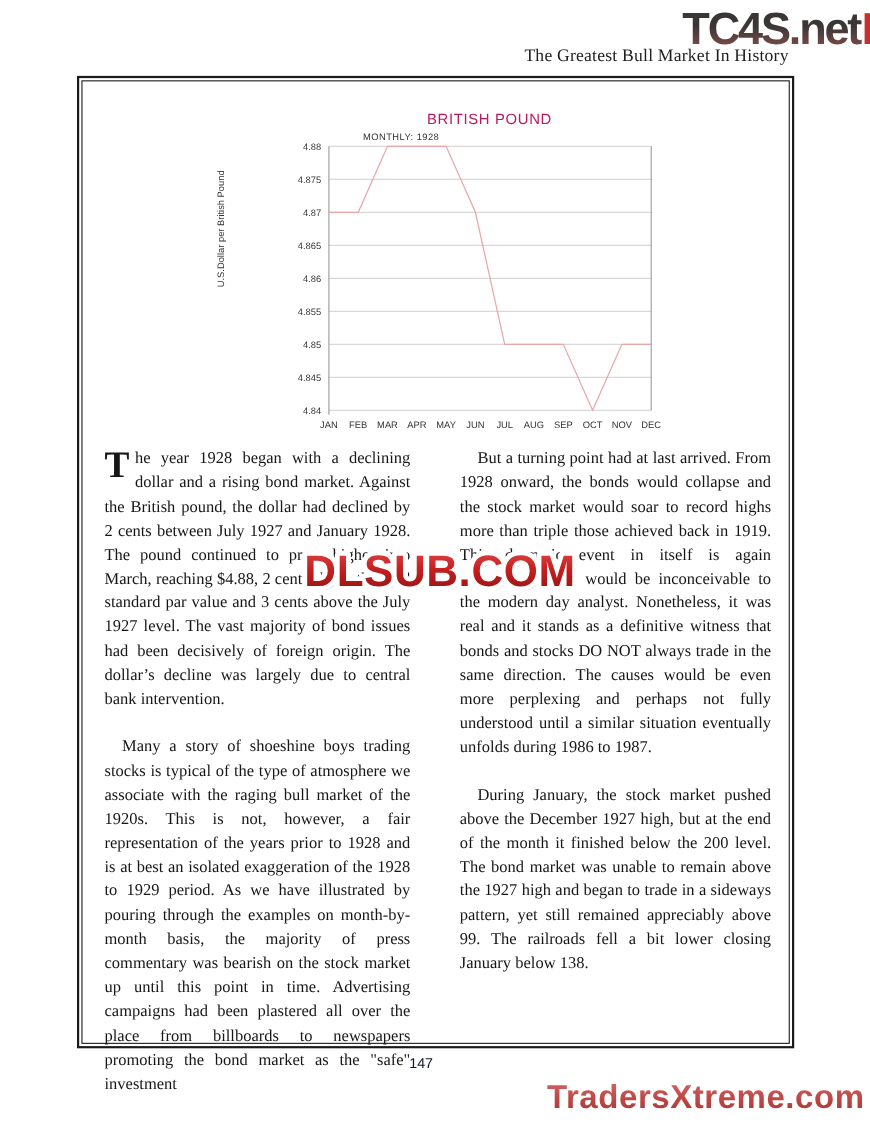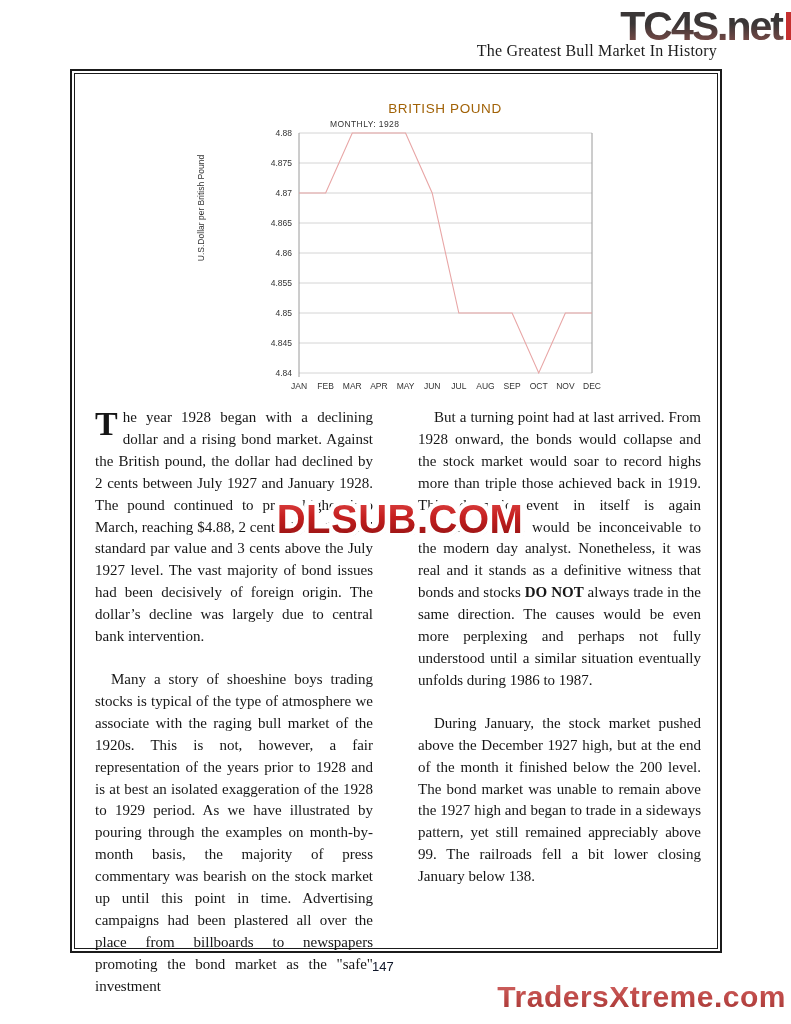--- a/index.html
+++ b/index.html
@@ -11,37 +11,37 @@
   #corner-red{position:absolute;right:0;top:12px;width:5px;height:28px;background:#c53030;}
   #tagline{position:absolute;left:417px;top:42px;width:300px;text-align:right;
            font-size:16px;color:#1d1d1d;letter-spacing:0.2px;}
 
   
   #frame{position:absolute;left:70px;top:69px;width:648px;height:880px;border:2px solid #1b1b1b;}
   #frame-inner{position:absolute;inset:2px;border:1px solid #1b1b1b;}
 
   
   #chart-title{position:absolute;left:330px;top:101px;width:230px;text-align:center;
-               font-family:"Liberation Sans",sans-serif;font-size:13.5px;color:#a16207;letter-spacing:0.6px;}
+               font-family:"Liberation Sans",sans-serif;font-size:13.5px;color:#be185d;letter-spacing:0.6px;}
   #chart-subtitle{position:absolute;left:330px;top:119px;width:230px;text-align:left;
                font-family:"Liberation Sans",sans-serif;font-size:8.5px;color:#333;letter-spacing:0.4px;}
   #chart-ylabel{position:absolute;left:102px;top:202px;width:200px;height:12px;text-align:center;
                transform:rotate(-90deg);font-family:"Liberation Sans",sans-serif;font-size:8.5px;color:#333;}
   #chart-svg{position:absolute;left:255px;top:125px;}
   #chart-svg text{font-family:"Liberation Sans",sans-serif;font-size:8.5px;fill:#333;}
 
   
   .col{position:absolute;top:407px;font-size:15px;line-height:21.9px;text-align:justify;color:#161616;}
   #col-left{left:95px;width:278px;}
   #col-right{left:418px;width:283px;}
   .col p{margin:0;}
   .col p + p{margin-top:21px;}
   .indent{text-indent:16px;}
   .dropcap{float:left;font-weight:bold;font-size:34px;line-height:27px;margin:3px 5px 0 0;}
-  .col b{font-weight:bold;}
+  .col b{font-weight:normal;}
 
   
   #watermark-svg{position:absolute;left:248px;top:490px;}
   #page-number{position:absolute;left:372px;top:959px;font-family:"Liberation Sans",sans-serif;
                font-size:13px;color:#0f172a;}
   #site-svg{position:absolute;left:468px;top:970px;}
   .wm-stroke{stroke:#ffffff;stroke-width:9px;stroke-linejoin:round;fill:none;}
   .wm-shadow{fill:rgba(60,60,60,0.45);}
 </style>
 </head>

